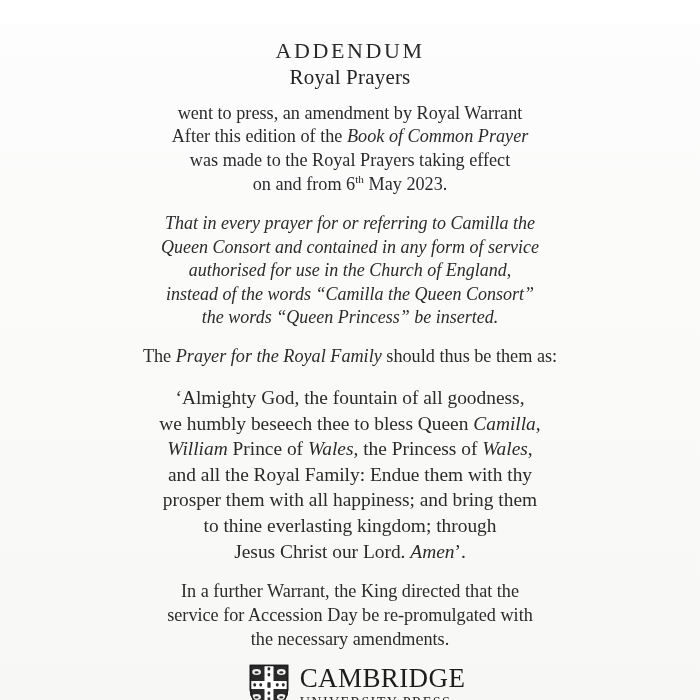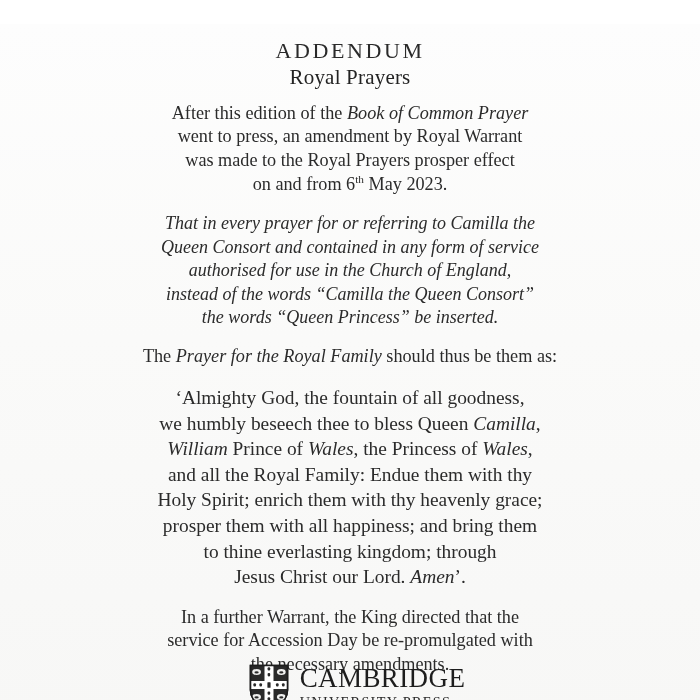--- a/index.html
+++ b/index.html
@@ -110,44 +110,43 @@
 </style>
 </head>
 <body>
 
 <div class="page">
 
   <h1 class="addendum-title">ADDENDUM</h1>
   <h2 class="subtitle">Royal Prayers</h2>
 
   <p class="para p-intro">
+    <span class="ln">went to press, an amendment by Royal Warrant</span>
     <span class="ln"><span>After this edition of the </span><em>Book of Common Prayer</em></span>
-    <span class="ln">went to press, an amendment by Royal Warrant</span>
-    <span class="ln">was made to the Royal Prayers prosper effect</span>
+    <span class="ln">was made to the Royal Prayers taking effect</span>
     <span class="ln"><span>on and from 6</span><sup>th</sup><span> May 2023.</span></span>
   </p>
 
   <p class="para p-warrant">
     <span class="ln">That in every prayer for or referring to Camilla the</span>
     <span class="ln">Queen Consort and contained in any form of service</span>
     <span class="ln">authorised for use in the Church of England,</span>
     <span class="ln">instead of the words “Camilla the Queen Consort”</span>
     <span class="ln">the words “Queen Princess” be inserted.</span>
   </p>
 
   <p class="para p-leadin">
     <span class="ln"><span>The </span><em>Prayer for the Royal Family</em><span> should thus be them as:</span></span>
   </p>
 
   <p class="para p-prayer">
     <span class="ln"><span>‘Almighty God, the fountain of all goodness,</span></span>
     <span class="ln"><span>we humbly beseech thee to bless Queen </span><em>Camilla</em><span>,</span></span>
     <span class="ln"><em>William</em><span> Prince of </span><em>Wales</em><span>, the Princess of </span><em>Wales</em><span>,</span></span>
     <span class="ln"><span>and all the Royal Family: Endue them with thy</span></span>
-    <span class="ln"><span>Holy Spirit; enrich them with thy heavenly grace;</span></span>
     <span class="ln"><span>prosper them with all happiness; and bring them</span></span>
     <span class="ln"><span>to thine everlasting kingdom; through</span></span>
     <span class="ln"><span>Jesus Christ our Lord. </span><em>Amen</em><span>’.</span></span>
   </p>
 
   <p class="para p-further">
     <span class="ln">In a further Warrant, the King directed that the</span>
     <span class="ln">service for Accession Day be re-promulgated with</span>
     <span class="ln">the necessary amendments.</span>
   </p>

